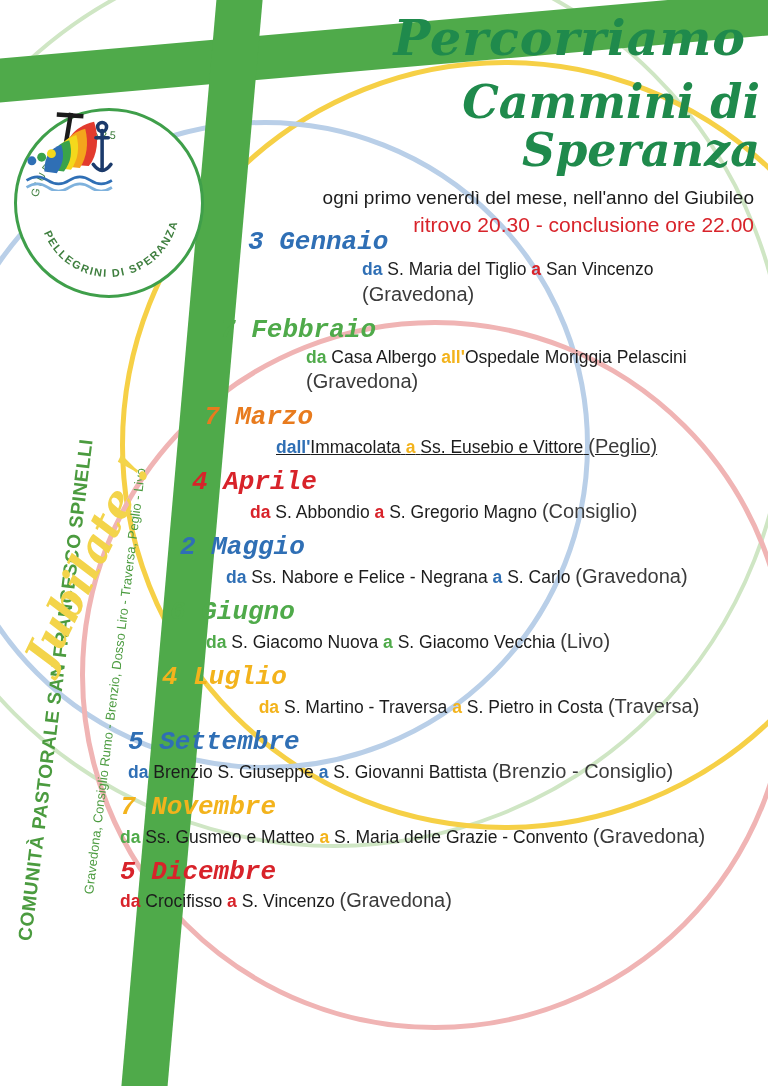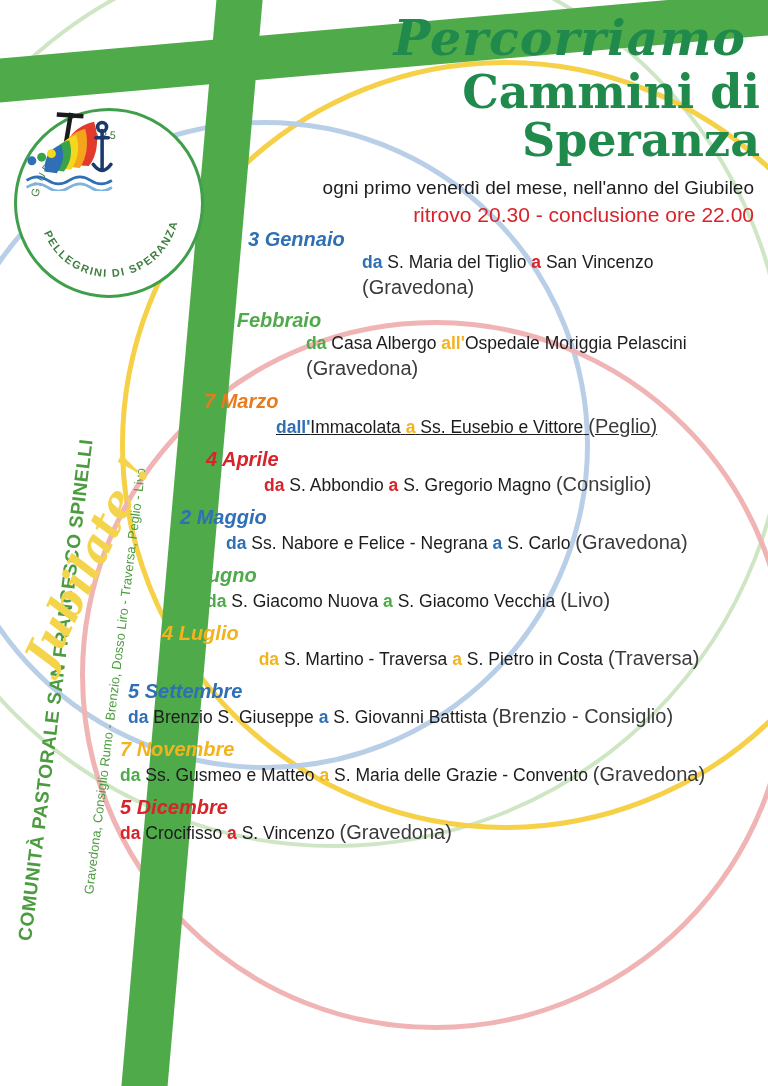--- a/index.html
+++ b/index.html
@@ -22,44 +22,44 @@
   
   .logo{position:absolute;left:14px;top:108px;width:184px;height:184px;border-radius:50%;
         background:#ffffff;border:3px solid #3f9f4a;z-index:6;}
   .logo svg{position:absolute;left:0;top:0;}
   .logo-boat{position:absolute;left:38px;top:52px;width:108px;height:80px;}
 
   
   .header{position:absolute;left:250px;top:14px;width:510px;z-index:7;text-align:right;}
   .title1{font-family:"DejaVu Serif", serif;font-style:italic;font-weight:bold;color:#1f8a4c;
           font-size:49px;letter-spacing:1px;line-height:1;padding-right:14px;}
-  .title2{font-family:"DejaVu Serif", serif;font-weight:bold;color:#1f8a4c;
-          font-size:46px;line-height:1.05;margin-top:5px;}
+  .title2{font-family:"DejaVu Serif", serif;font-style:italic;font-weight:bold;color:#1f8a4c;
+          font-size:46px;line-height:1.05;margin-top:15px;}
   .subtitle{font-size:19px;color:#1c1c1c;margin-top:12px;text-align:right;padding-right:6px;}
   .times{font-size:21px;color:#d8232a;margin-top:4px;text-align:right;padding-right:6px;}
 
   
   .vert{position:absolute;transform-origin:left bottom;white-space:nowrap;}
   .v-parrocchia{left:36px;top:920px;transform:rotate(-83deg);font-size:19px;color:#4b9b3f;font-weight:bold;letter-spacing:.5px;}
   .v-localita{left:96px;top:880px;transform:rotate(-83deg);font-size:13px;color:#4b9b3f;}
   .v-jubilate{left:60px;top:625px;transform:rotate(-64deg);font-family:"DejaVu Serif", serif;font-style:italic;font-weight:bold;font-size:44px;color:#f3d44a;}
 
   
   .list{position:absolute;left:120px;top:228px;width:648px;z-index:8;}
   .entry{margin-bottom:9px;}
-  .date{font-family:Liberation Sans, sans-serif;font-style:italic;font-weight:bold;font-size:20px;line-height:1.15;}
+  .date{font-family:Liberation Mono, monospace;font-style:italic;font-weight:bold;font-size:26px;line-height:1.15;}
   .route{font-size:17.5px;color:#1c1c1c;line-height:1.3;}
   .route .lnk{font-weight:bold;}
   .place{color:#3b3b3b;font-size:20px;}
 
   
   .i1{padding-left:128px;} .i1 .route{padding-left:114px;}
   .i2{padding-left:100px;} .i2 .route{padding-left:86px;}
   .i3{padding-left:84px;}  .i3 .route{padding-left:72px;text-decoration:underline;}
-  .i4{padding-left:72px;margin-left:14px;}  .i4 .route{padding-left:58px;}
+  .i4{padding-left:72px;}  .i4 .route{padding-left:58px;}
   .i5{padding-left:60px;}  .i5 .route{padding-left:46px;}
   .i6{padding-left:50px;}  .i6 .route{padding-left:36px;}
   .i7{padding-left:42px;}  .i7 .route{padding-left:28px;text-align:center;}
   .i8{padding-left:26px;}  .i8 .route{padding-left:14px;}
   .i9{padding-left:8px;}   .i9 .route{padding-left:0px;}
   .i10{padding-left:0px;}  .i10 .route{padding-left:-0px;}
   .i11{padding-left:-0px;} .i11 .route{padding-left:-0px;}
   .i12{padding-left:-0px;} .i12 .route{padding-left:-0px;}
 </style>
 </head>

